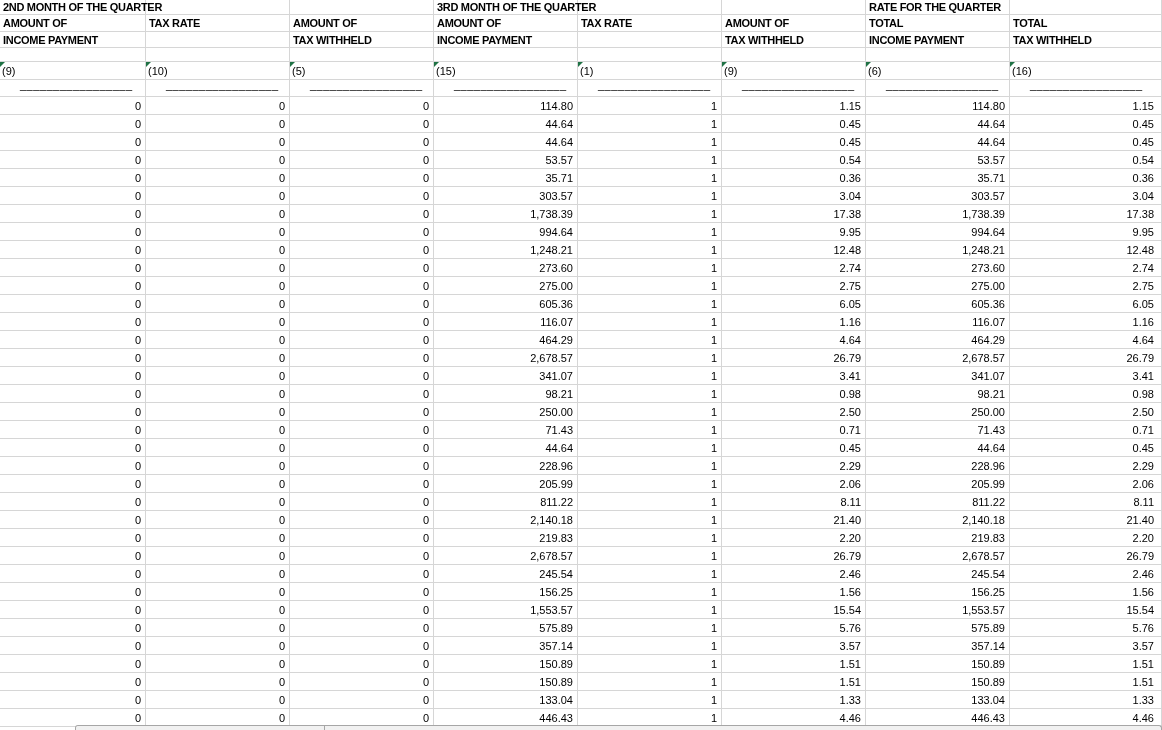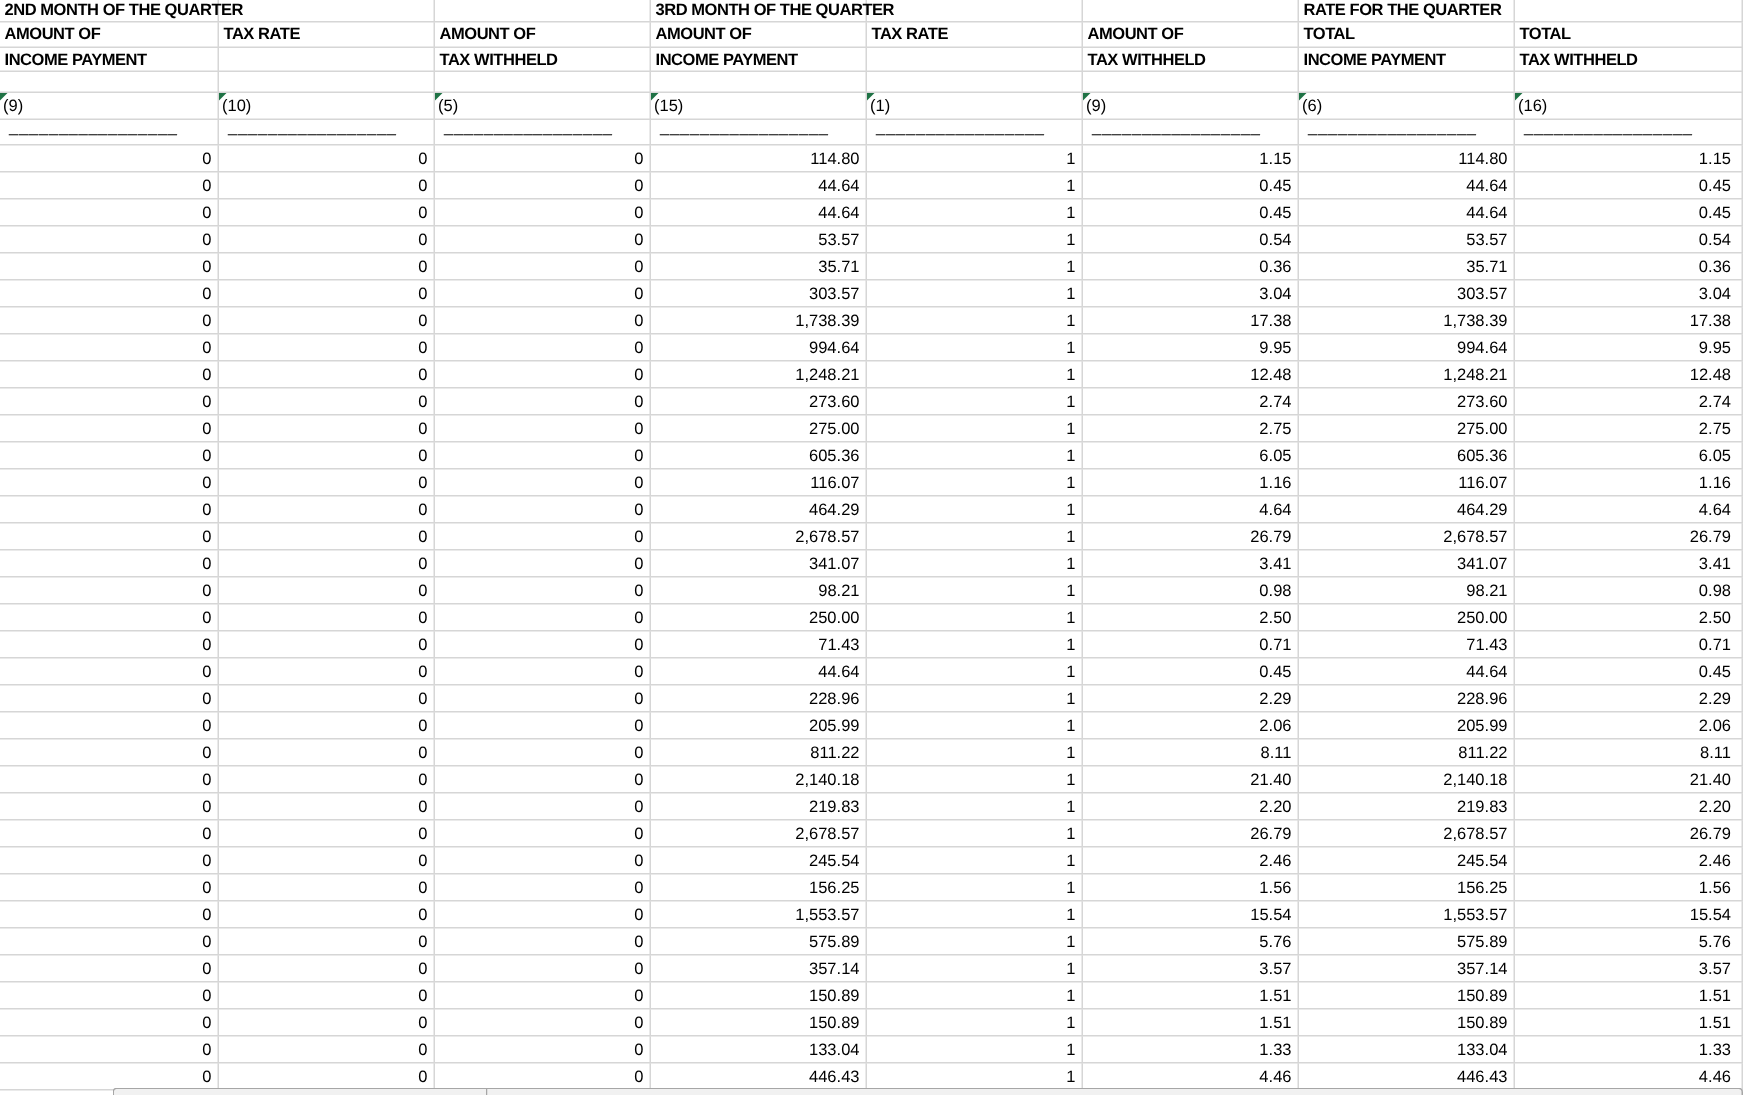--- a/index.html
+++ b/index.html
@@ -32,21 +32,21 @@
   }
   .hdr{font-weight:bold;padding-left:3px;letter-spacing:-0.3px;}
   .num{justify-content:flex-end;padding-right:4px;}
   .num.last{padding-right:7px;}
   .colnum{padding-left:2px;font-size:11px;}
   .tri{
     position:absolute;top:0;left:0;width:0;height:0;
     border-top:5px solid var(--green);
     border-right:5px solid transparent;
   }
-  .uline{padding-left:6px;}
+  .uline{padding-left:20px;}
   .uline .txt{margin-top:-6px;letter-spacing:0.5px;font-size:11px;}
   .hscrollbar{
     position:absolute;left:75px;right:0;bottom:0;height:5px;
     background:var(--sb-track);
     border:1px solid var(--sb-border);
     border-bottom:none;
     border-radius:3px 3px 0 0;
     box-sizing:border-box;
   }
   .hthumb{

